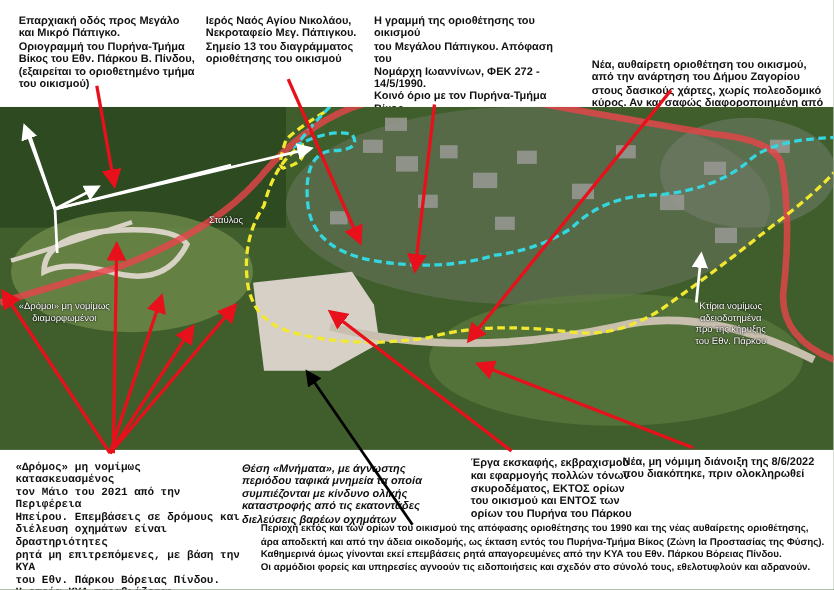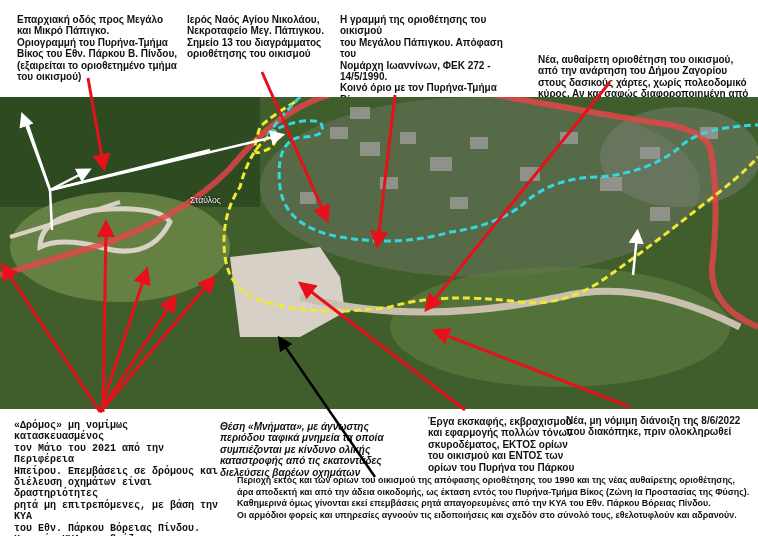--- a/index.html
+++ b/index.html
@@ -85,20 +85,26 @@
     </g>
 
     <path d="M0 178 Q60 160 110 145 Q200 110 240 60 Q300 -10 380 -10" stroke="#e8434a" stroke-width="6" fill="none" opacity="0.8"></path>
     <path d="M480 -5 Q560 10 650 25 Q700 30 710 50 Q720 100 712 170 Q710 210 758 230" stroke="#e8434a" stroke-width="6" fill="none" opacity="0.8"></path>
 
     <path d="M295 5 Q270 20 260 30 Q250 60 260 55 Q280 50 275 35 Q250 50 240 90 Q220 120 225 160 Q230 195 265 205 Q320 220 390 210 Q440 195 520 205 Q560 210 600 185 Q650 150 700 110 Q740 80 758 60" stroke="#f2e830" stroke-width="3" stroke-dasharray="7 4" fill="none"></path>
 
     <path d="M300 0 Q280 20 270 35 Q300 20 320 25 Q330 40 300 40 Q275 45 280 90 Q285 130 340 140 Q400 150 450 135 Q490 130 520 110 Q550 80 600 80 Q650 75 680 50 Q700 30 758 28" stroke="#34d6e0" stroke-width="3" stroke-dasharray="7 4" fill="none"></path>
   </svg>
   <div class="photo-label" id="lbl-stavlos">Σταύλος</div>
+  <div class="photo-label" id="lbl-roads">«Δρόμοι» μη νομίμως
+διαμορφωμένοι</div>
+  <div class="photo-label" id="lbl-buildings">Κτίρια νομίμως
+αδειοδοτημένα
+προ της κήρυξης
+του Εθν. Πάρκου</div>
 </div>
 
 <div class="note" id="n5">«Δρόμος» μη νομίμως κατασκευασμένος
 τον Μάιο του 2021 από την Περιφέρεια
 Ηπείρου.  Επεμβάσεις σε δρόμους και
 διέλευση οχημάτων είναι δραστηριότητες
 ρητά μη επιτρεπόμενες, με βάση την ΚΥΑ
 του Εθν. Πάρκου Βόρειας Πίνδου.
 Η οποία ΚΥΑ παραβιάζεται καθημερινά από
 τις απροσμέτρητου αριθμού διελεύσεις

